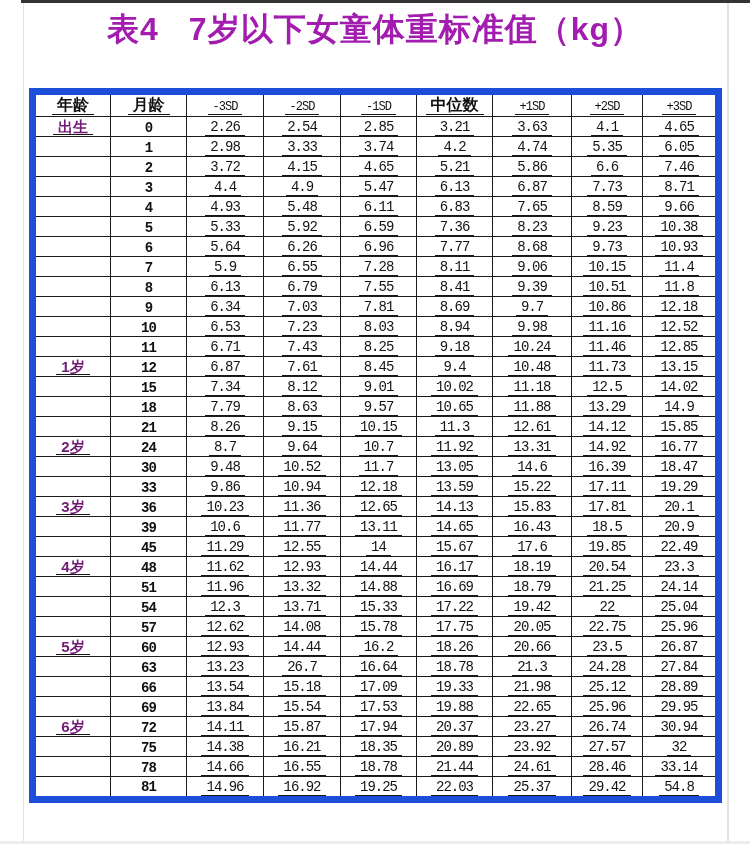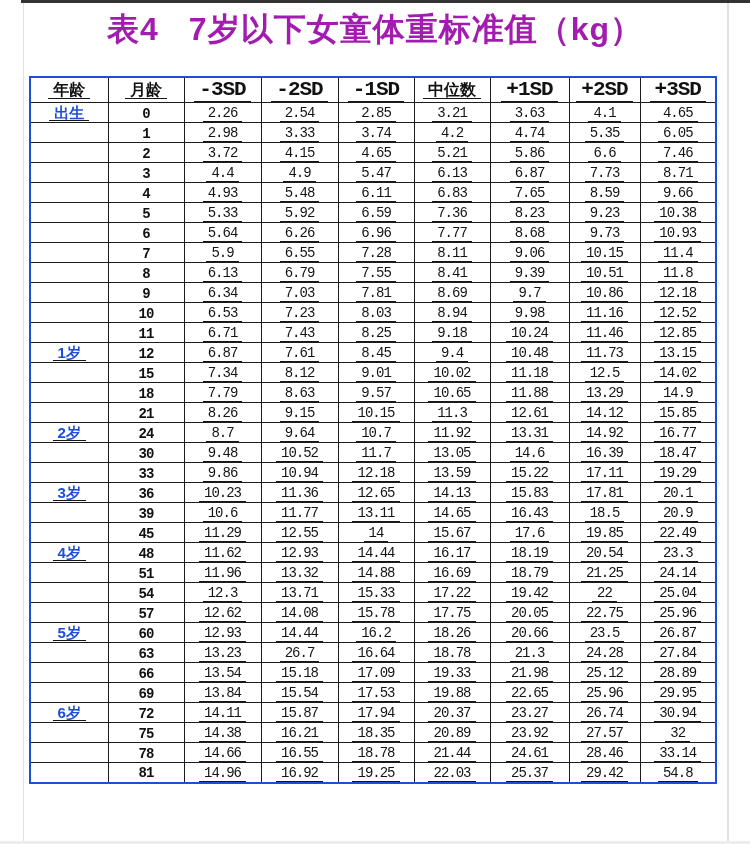--- a/index.html
+++ b/index.html
@@ -35,59 +35,59 @@
     font-weight: bold;
     font-size: 32px;
     line-height: 42px;
     color: #a21caf;
     letter-spacing: 1px;
     white-space: nowrap;
   }
   .title .prefix { margin-right: 30px; }
   
   table.weight {
-    position: absolute; top: 76px; left: 29px;
+    position: absolute; top: 88px; left: 29px;
     width: 686px;
     border-collapse: collapse;
     table-layout: fixed;
-    border: 2px solid #1d4ed8;
+    border: 7px solid #1d4ed8;
   }
   table.weight th, table.weight td {
     border: 1px solid #1c1c1c;
     text-align: center;
     vertical-align: middle;
     padding: 0;
     overflow: hidden;
     white-space: nowrap;
   }
   table.weight thead tr { height: 25px; }
   table.weight tbody tr { height: 20px; }
   
   .hdr-cjk {
     font-family: "Liberation Sans", sans-serif;
     font-weight: bold; font-size: 16px; color: #111;
   }
   .hdr-sd {
     font-family: "Liberation Mono", monospace;
-    font-weight: bold; font-size: 21px; color: #111;
+    font-weight: normal; font-size: 12px; color: #111;
     letter-spacing: -1px;
   }
   .num {
     font-family: "Liberation Mono", monospace;
     font-size: 14px; color: #141414;
     letter-spacing: -1px;
   }
   .month {
     font-family: "Liberation Mono", monospace;
     font-weight: bold; font-size: 14px; color: #111;
     letter-spacing: -1px;
   }
   .age-label {
     font-family: "Liberation Sans", sans-serif;
-    font-weight: bold; font-size: 15px; color: #1d4ed8;
+    font-weight: bold; font-size: 15px; color: #701a75;
   }
   
   .u {
     display: inline-block;
     border-bottom: 1px solid #161616;
     padding: 1px 5px 0 5px;
     line-height: 1.05;
   }
 </style>
 </head>

